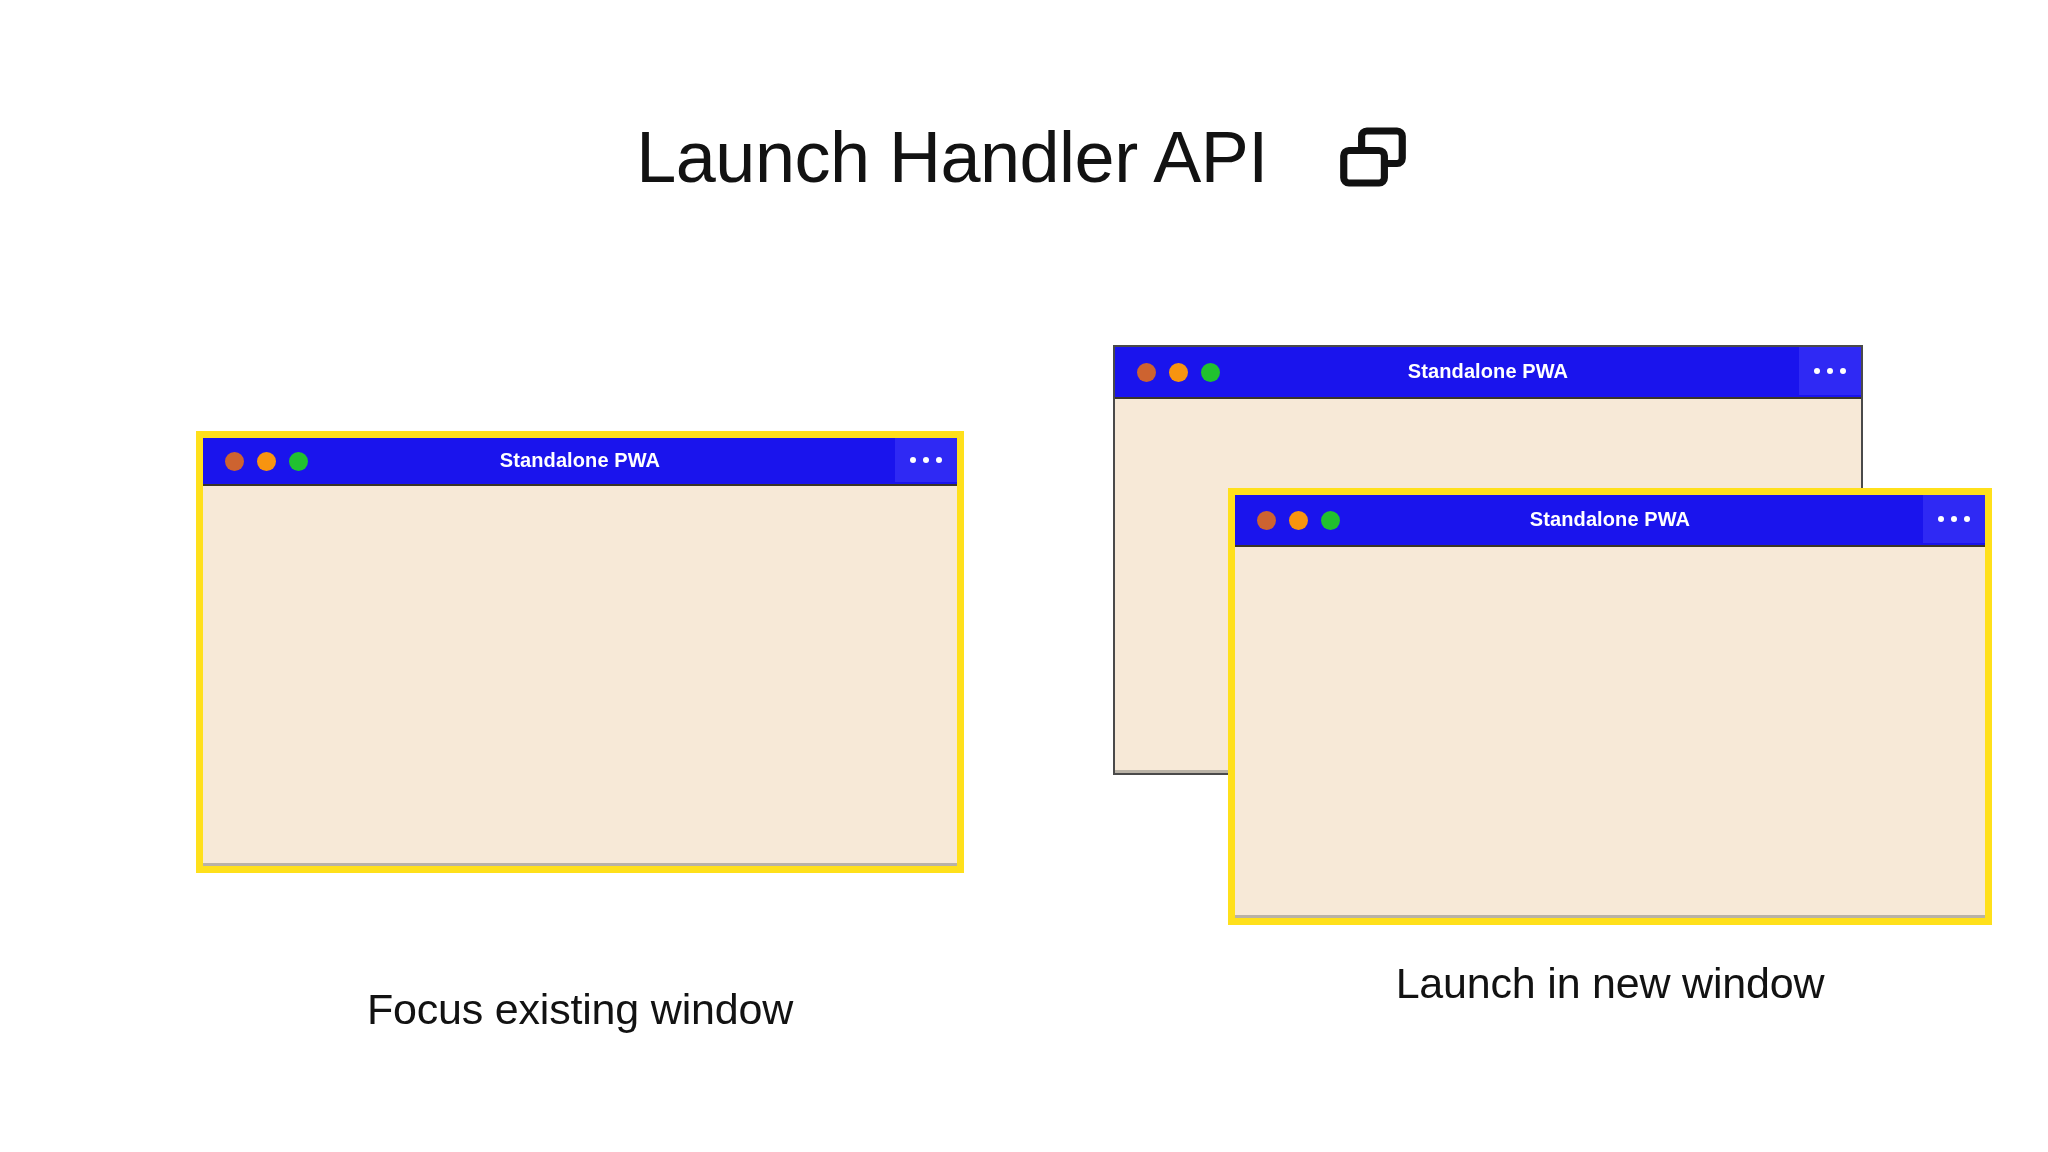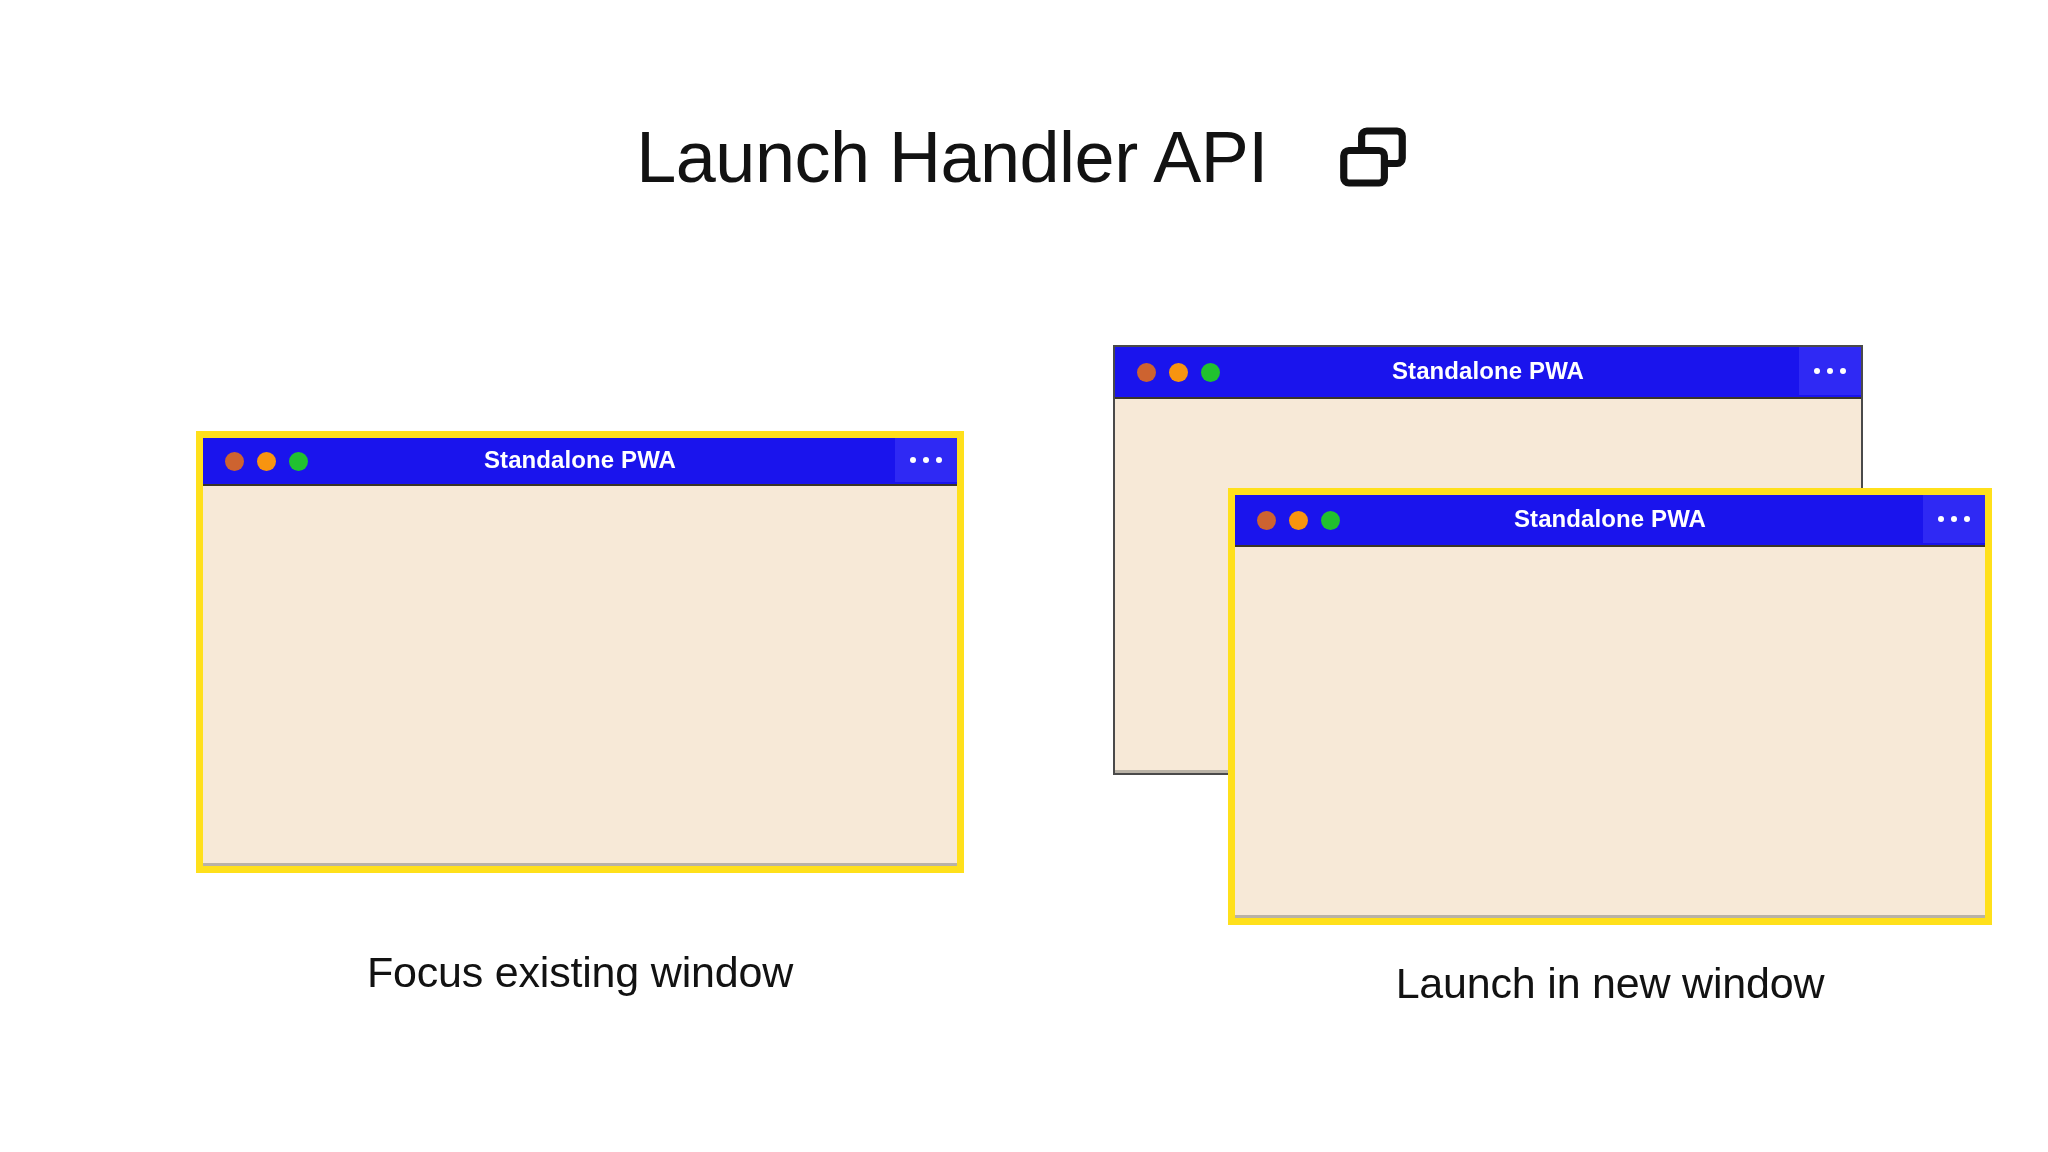--- a/index.html
+++ b/index.html
@@ -95,21 +95,21 @@
 
   .window-title {
     position: absolute;
     left: 0;
     right: 0;
     top: 0;
     bottom: 2px;
     display: flex;
     align-items: center;
     justify-content: center;
-    font-size: 24px;
+    font-size: 20px;
     font-weight: 700;
     color: #ffffff;
     letter-spacing: 0.1px;
     pointer-events: none;
   }
 
   .menu-button {
     position: absolute;
     right: 0;
     top: 0;
@@ -159,21 +159,21 @@
   
   .caption {
     position: absolute;
     font-size: 43px;
     font-weight: 400;
     letter-spacing: -0.2px;
     color: #121212;
     white-space: nowrap;
     text-align: center;
   }
-  #caption-left  { left: 196px;  top: 948px; width: 768px; }
+  #caption-left  { left: 196px;  top: 985px; width: 768px; }
   #caption-right { left: 1228px; top: 959px; width: 764px; }
 </style>
 </head>
 <body>
 
 <div class="heading-row">
   <div class="page-title">Launch Handler API</div>
   <svg class="windows-icon" viewBox="0 0 48 48" aria-hidden="true">
     <rect x="17" y="8" width="25" height="20" rx="3.2" ry="3.2" fill="none" stroke="#111111" stroke-width="4.4"></rect>
     <rect x="6" y="20" width="25" height="20" rx="3.2" ry="3.2" fill="#ffffff" stroke="#111111" stroke-width="4.4"></rect>

